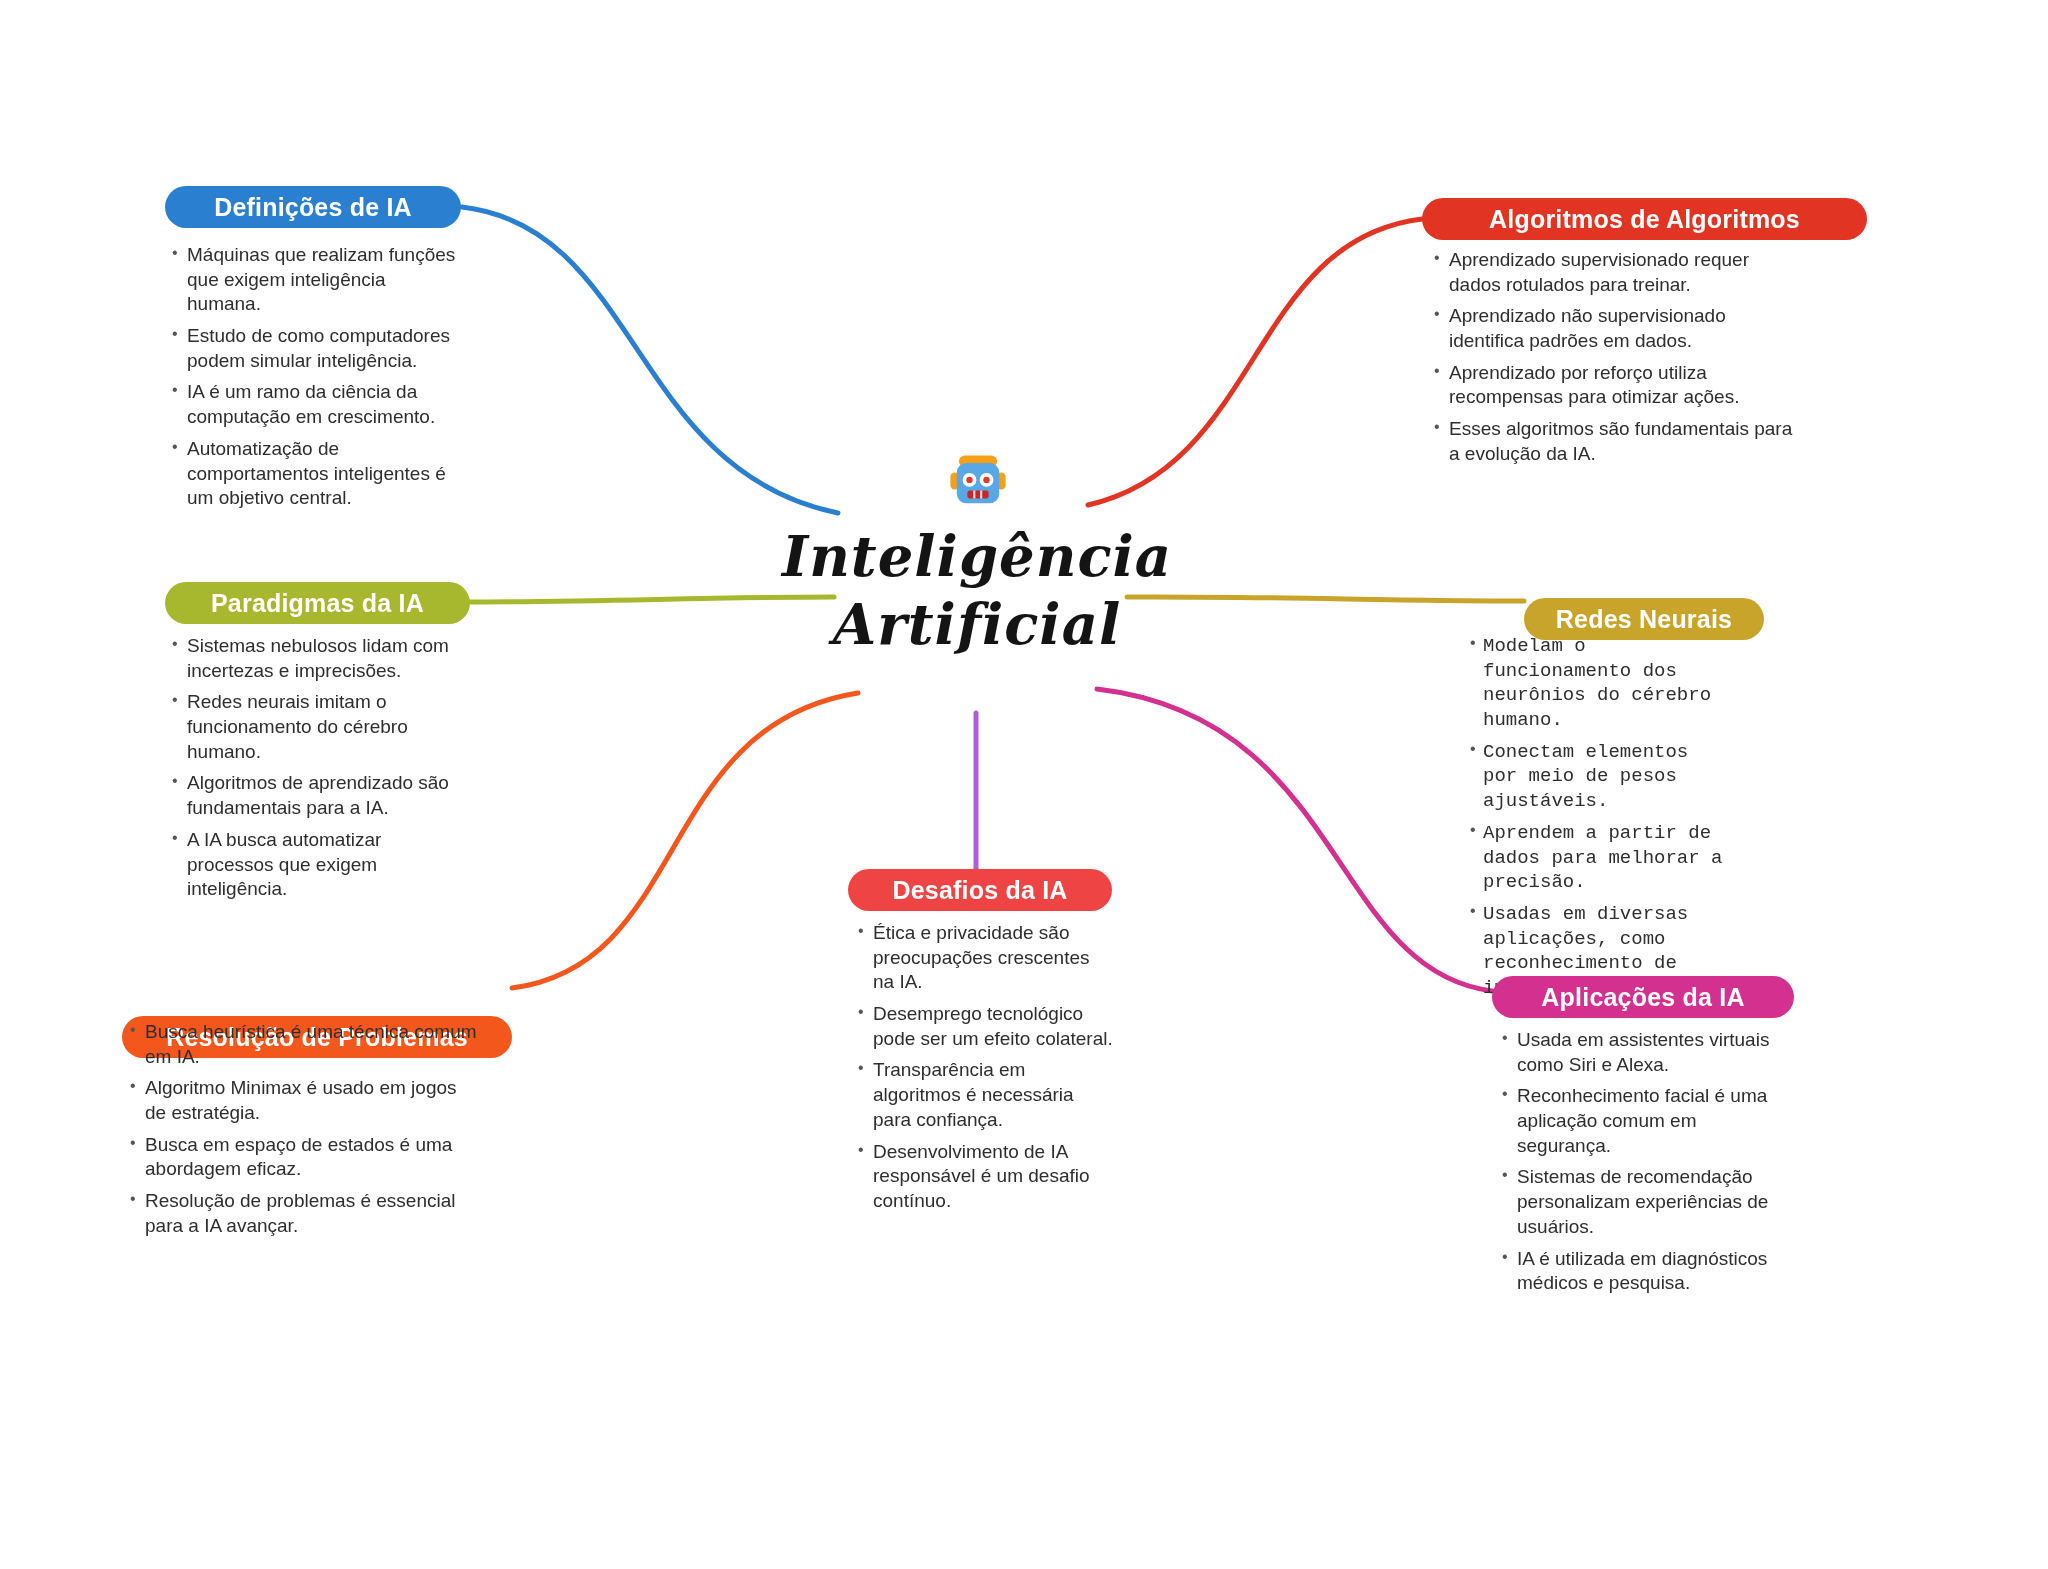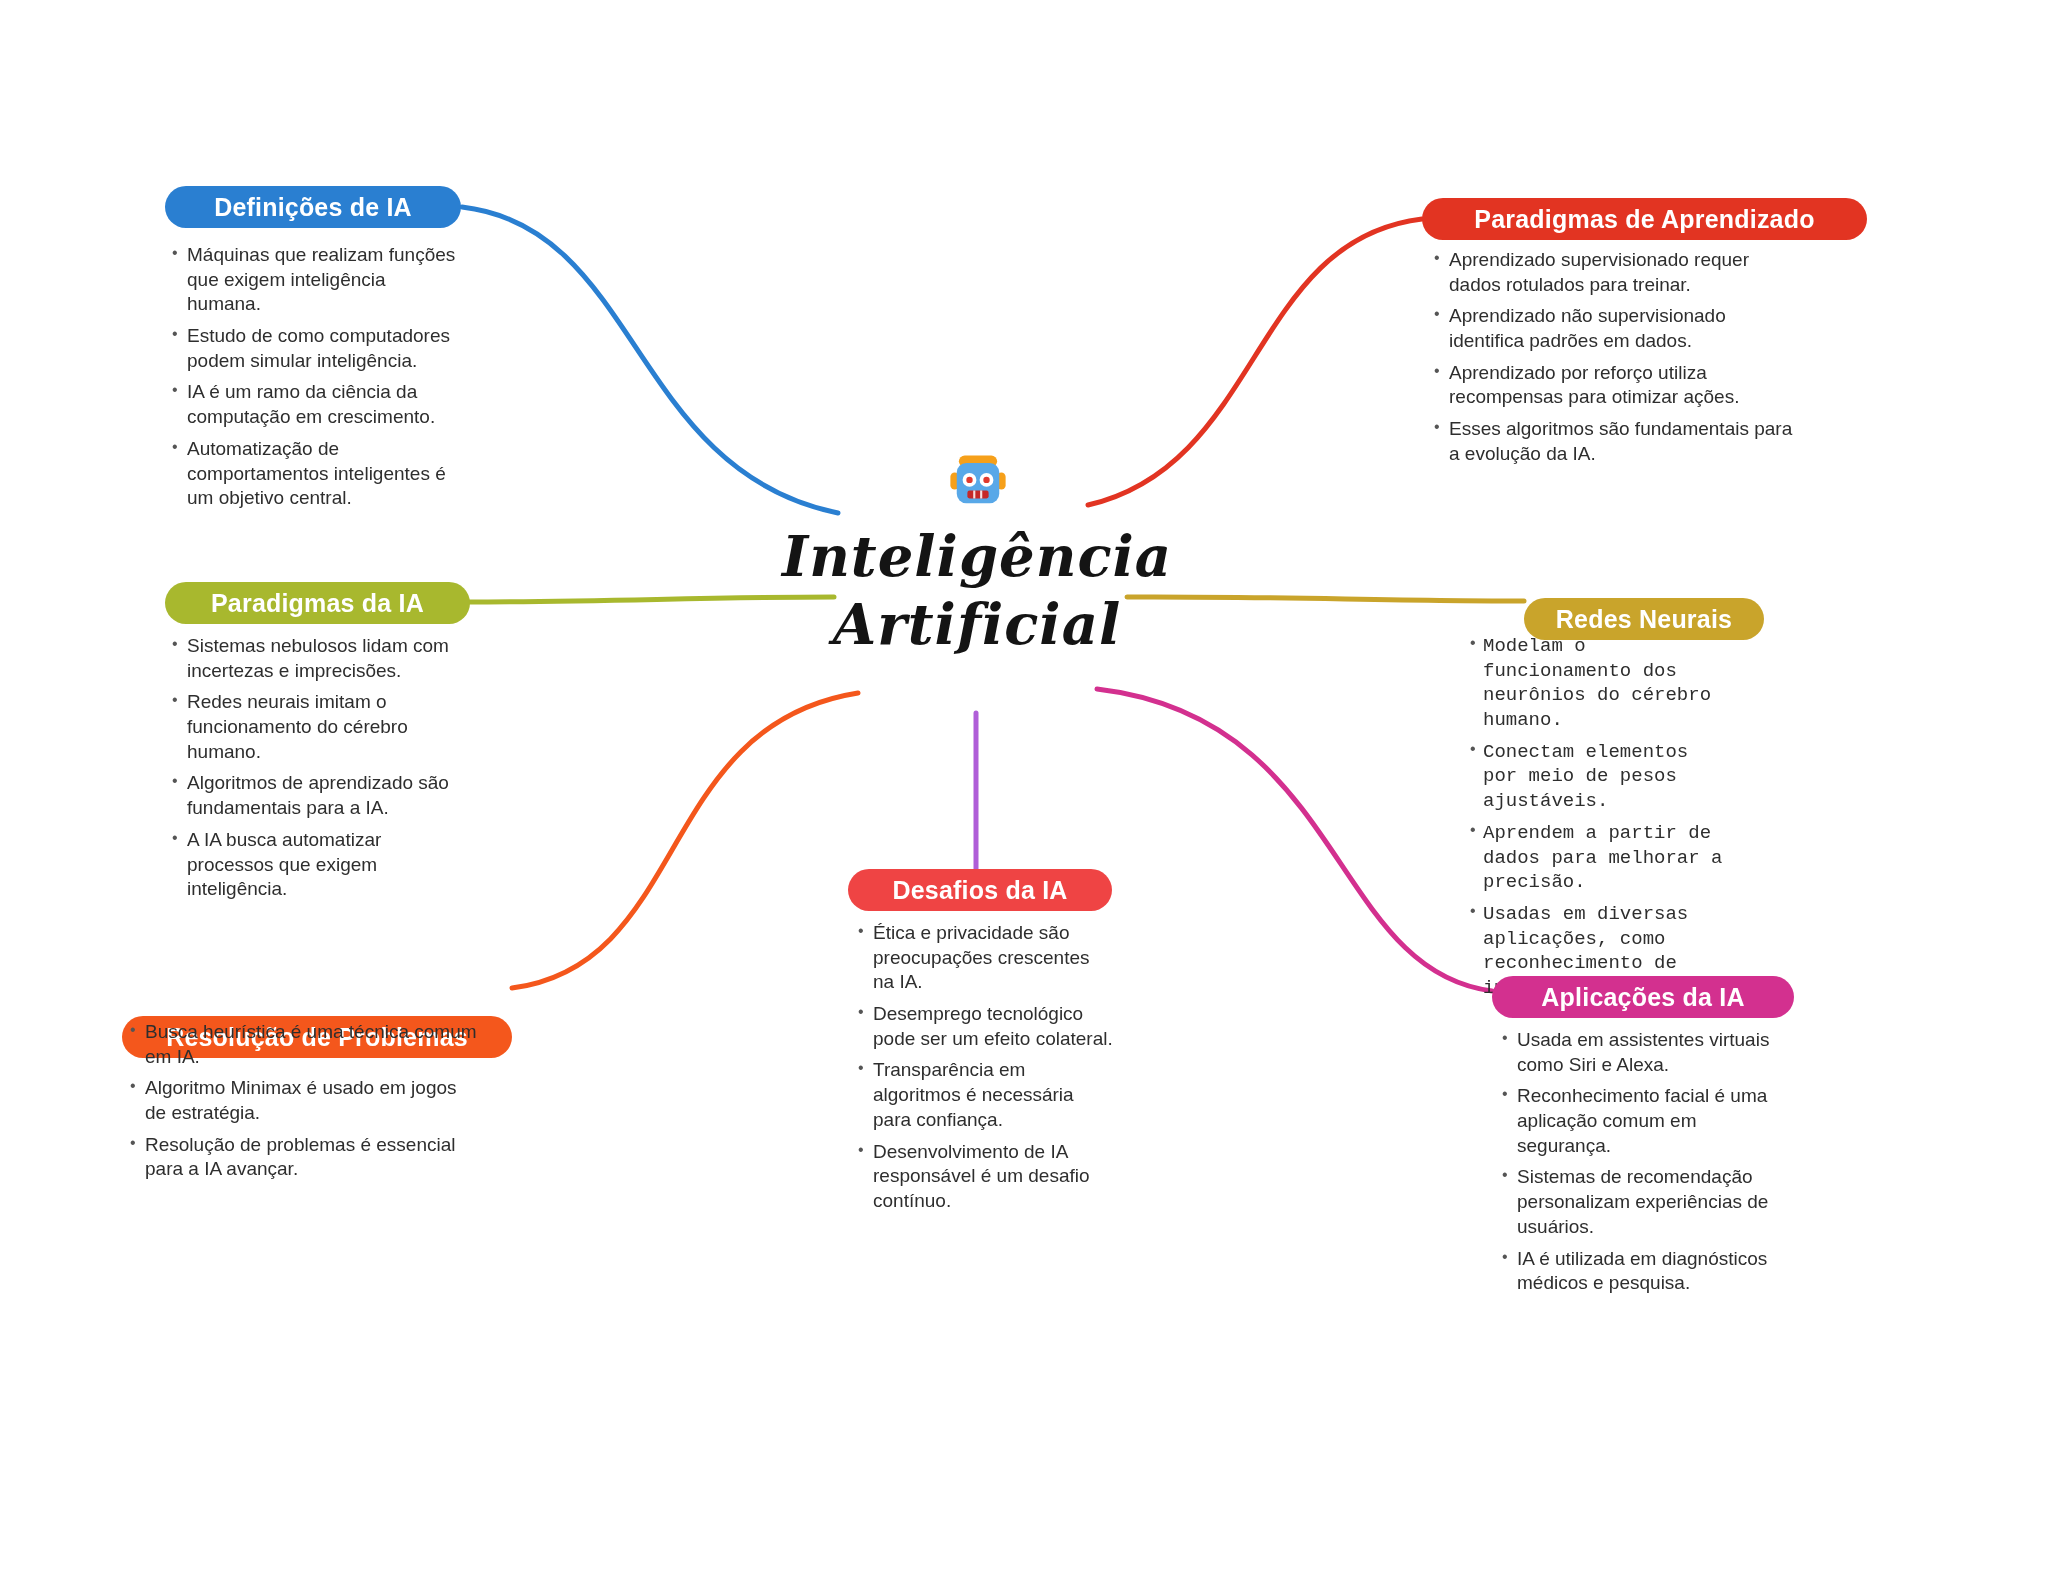--- a/index.html
+++ b/index.html
@@ -128,26 +128,27 @@
       <li>Algoritmos de aprendizado são fundamentais para a IA.</li>
       <li>A IA busca automatizar processos que exigem inteligência.</li>
     </ul>
   </section>
 
   <section class="branch">
     <div class="pill" style="left: 122px; top: 968px; width: 390px; background-color: rgb(244, 87, 28); margin-top: 48px;">Resolução de Problemas</div>
     <ul class="bullets" style="left:128px; top:1020px; width:352px;">
       <li>Busca heurística é uma técnica comum em IA.</li>
       <li>Algoritmo Minimax é usado em jogos de estratégia.</li>
+      <li>Busca em espaço de estados é uma abordagem eficaz.</li>
       <li>Resolução de problemas é essencial para a IA avançar.</li>
     </ul>
   </section>
 
   <section class="branch">
-    <div class="pill" style="left: 1422px; top: 198px; width: 445px; background-color: rgb(226, 52, 34);">Paradigmas de Aprendizado</div>
+    <div class="pill" style="left: 1422px; top: 198px; width: 445px; background-color: rgb(226, 52, 34);">Algoritmos de Algoritmos</div>
     <ul class="bullets" style="left:1432px; top:248px; width:368px;">
       <li>Aprendizado supervisionado requer dados rotulados para treinar.</li>
       <li>Aprendizado não supervisionado identifica padrões em dados.</li>
       <li>Aprendizado por reforço utiliza recompensas para otimizar ações.</li>
       <li>Esses algoritmos são fundamentais para a evolução da IA.</li>
     </ul>
   </section>
 
   <section class="branch">
     <div class="pill" style="left: 1524px; top: 582px; width: 240px; background-color: rgb(201, 164, 43); margin-top: 16px;">Redes Neurais</div>

